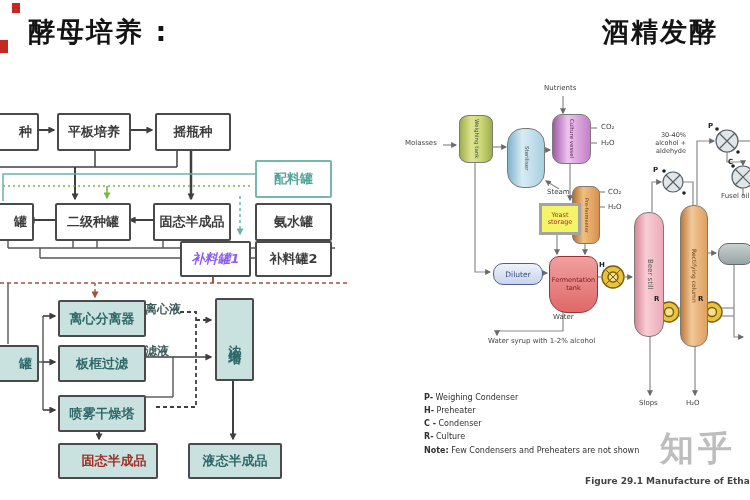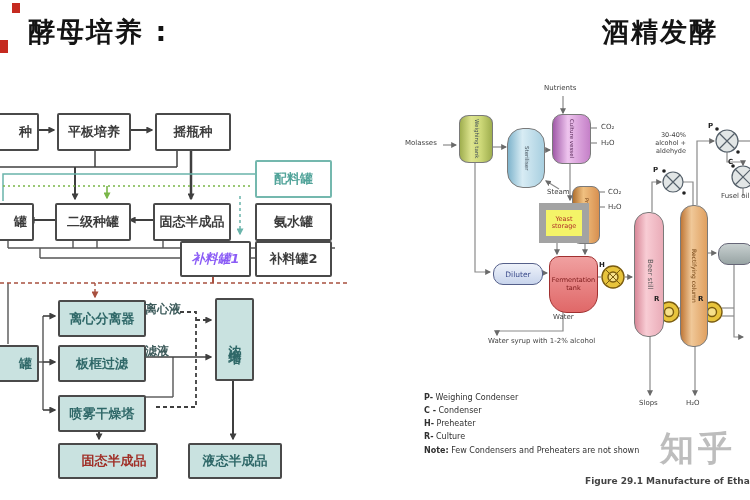--- a/index.html
+++ b/index.html
@@ -240,21 +240,21 @@
   </div>
   <div class="abs vessel" style="left:507px;top:128px;width:36px;height:58px;border-radius:16px;background:linear-gradient(90deg,#7fb4cc,#d8ecf4 40%,#a8cfe0);">
     <div class="vtext">Steriliser</div>
   </div>
   <div class="abs vessel" style="left:552px;top:114px;width:37px;height:48px;border-radius:10px;background:linear-gradient(90deg,#a05aa8,#eec4ee 40%,#c580c8);">
     <div class="vtext" style="color:#5a2a5a;">Culture vessel</div>
   </div>
   <div class="abs vessel" style="left:572px;top:186px;width:26px;height:56px;border-radius:8px;background:linear-gradient(90deg,#b07030,#f0c080 40%,#d89050);">
     <div class="vtext" style="font-size:5px;color:#6a3a10;">Pre-fermenter</div>
   </div>
-  <div class="abs" style="left:539px;top:203px;width:36px;height:26px;background:#f4f468;border:7px solid #a3a3a3;display:flex;align-items:center;justify-content:center;text-align:center;font-size:6.5px;line-height:1.15;color:#b03028;">
+  <div class="abs" style="left:539px;top:203px;width:36px;height:26px;background:#f4f468;border:3px solid #a3a3a3;display:flex;align-items:center;justify-content:center;text-align:center;font-size:6.5px;line-height:1.15;color:#b03028;">
     <span>Yeast storage</span>
   </div>
   <div class="abs" style="left:493px;top:263px;width:48px;height:20px;border-radius:10px;background:linear-gradient(#eef2fa,#c8d4ec);border:1px solid #55608a;display:flex;align-items:center;justify-content:center;font-size:7.5px;color:#3a4a8a;">
     <span>Diluter</span>
   </div>
   <div class="abs" style="left:549px;top:256px;width:47px;height:55px;border-radius:10px 10px 18px 18px;background:linear-gradient(180deg,#f0a0a0,#e06868);border:1.5px solid #a03030;display:flex;align-items:center;justify-content:center;text-align:center;font-size:6.5px;line-height:1.2;color:#7a1818;">
     <span>Fermentation tank</span>
   </div>
   <div class="abs vessel" style="left:634px;top:212px;width:28px;height:123px;border-radius:14px;background:linear-gradient(90deg,#d88898,#f8ccd4 40%,#eaacb8);">
     <div class="vtext" style="font-size:7px;color:#555;">Beer still</div>
@@ -280,22 +280,22 @@
 
   <div class="abs letter" style="left:653px;top:166px;">P</div>
   <div class="abs letter" style="left:708px;top:122px;">P</div>
   <div class="abs letter" style="left:728px;top:158px;">C</div>
   <div class="abs letter" style="left:599px;top:261px;">H</div>
   <div class="abs letter" style="left:654px;top:295px;">R</div>
   <div class="abs letter" style="left:698px;top:295px;">R</div>
 
   <div class="abs" style="left:424px;top:393px;">
     <div class="legend-line"><span class="legend-key">P-</span> <span>Weighing Condenser</span></div>
+    <div class="legend-line" style="margin-top:4px;"><span class="legend-key">H-</span> <span>Preheater</span></div>
     <div class="legend-line" style="margin-top:4px;"><span class="legend-key">C -</span> <span>Condenser</span></div>
-    <div class="legend-line" style="margin-top:4px;"><span class="legend-key">H-</span> <span>Preheater</span></div>
     <div class="legend-line" style="margin-top:4px;"><span class="legend-key">R-</span> <span>Culture</span></div>
     <div class="legend-line" style="margin-top:5px;"><span class="legend-key">Note:</span> <span>Few Condensers and Preheaters are not shown</span></div>
   </div>
 
   <div class="abs" style="left:660px;top:426px;font-size:34px;font-weight:bold;color:rgba(145,145,145,0.6);letter-spacing:4px;">知乎</div>
   <div class="abs" style="left:585px;top:476px;font-size:9px;font-weight:bold;color:#444;white-space:nowrap;">Figure 29.1 Manufacture of Ethanol</div>
 
 </div>
 
 </body></html>

